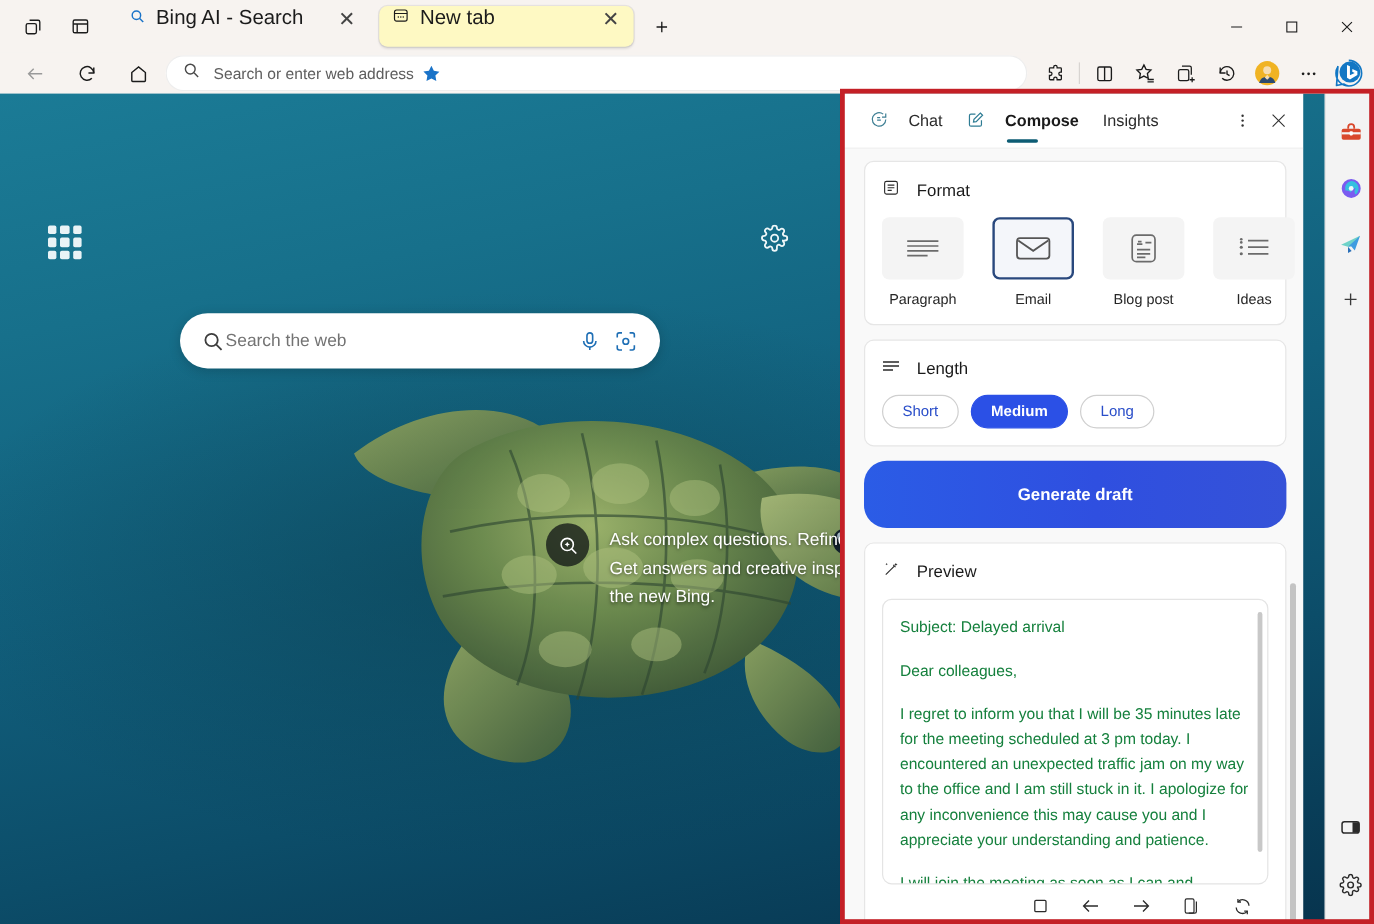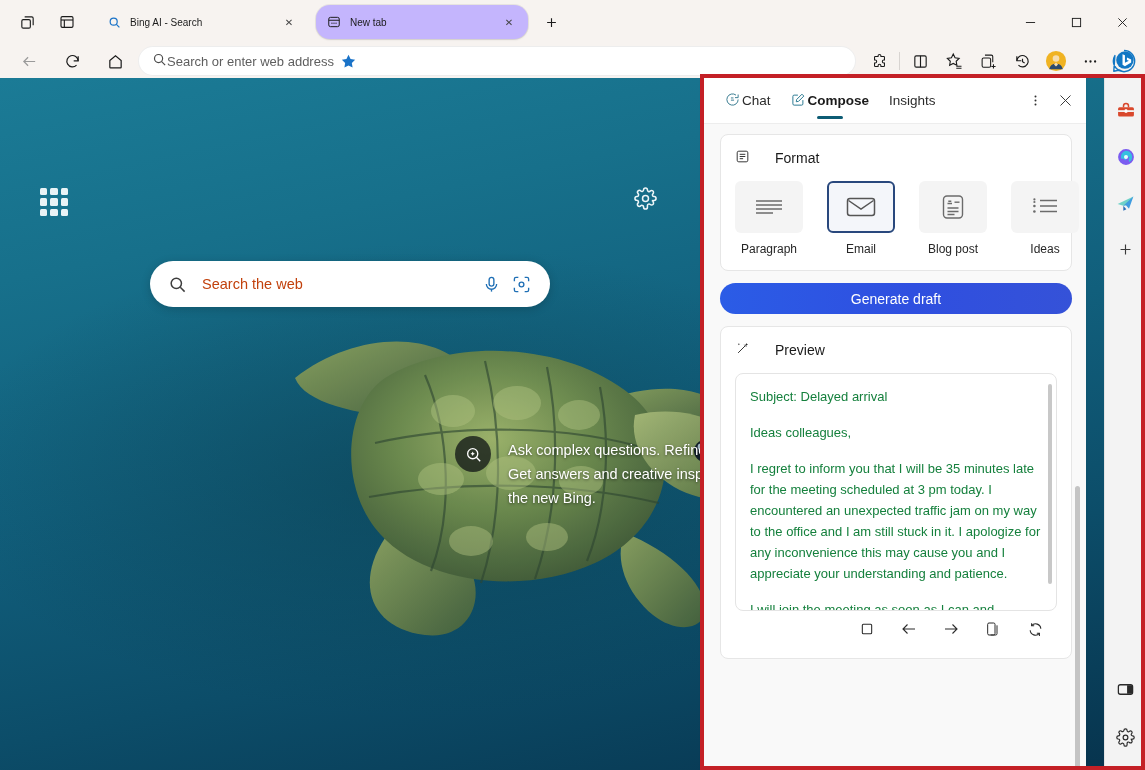--- a/index.html
+++ b/index.html
@@ -17,27 +17,27 @@
     background: #f7f3f0;
     display: flex; align-items: center;
   }
   .tsbtn {
     width: 34px; height: 30px; margin-left: 6px;
     display: flex; align-items: center; justify-content: center;
     border-radius: 5px; color: #1b1b1b;
   }
   .tsbtn:first-child { margin-left: 10px; }
   .tab {
-    height: 34px; display: flex; align-items: center;
+    height: 34px; display: flex; align-items: flex-start;
     border-radius: 7px; padding: 0 8px 0 10px; gap: 8px;
-    font-size: 10px; color: #1b1b1b; position: relative;
+    font-size: 17px; color: #1b1b1b; position: relative;
   }
   .tab.inactive { width: 212px; margin-left: 12px; }
-  .tab.active { width: 212px; background: #c4b5fd; margin-left: 8px;
-    box-shadow: 0 0 0 1px rgba(0,0,0,.06), 0 1px 2px rgba(0,0,0,.10); border-radius: 14px; }
+  .tab.active { width: 212px; background: #fef9c3; margin-left: 8px;
+    box-shadow: 0 0 0 1px rgba(0,0,0,.06), 0 1px 2px rgba(0,0,0,.10); }
   .tab .favicon { width: 16px; height: 16px; flex: 0 0 16px; display:flex; align-items:center; justify-content:center;}
   .tab .title { flex: 1; white-space: nowrap; overflow: hidden; text-overflow: ellipsis; }
   .tab .tabclose { width: 22px; height: 22px; display: flex; align-items: center; justify-content: center;
     border-radius: 4px; color: #444; flex: 0 0 22px; }
   .newtabbtn { width: 30px; height: 30px; margin-left: 8px;
     display: flex; align-items: center; justify-content: center; border-radius: 5px; }
   .wincontrols { position: absolute; right: 0; top: 0; height: 44px; display: flex; }
   .wc { width: 46px; height: 44px; display: flex; align-items: center; justify-content: center; color: #1b1b1b; }
 
   
@@ -46,21 +46,21 @@
     background: #f7f3f0; display: flex; align-items: center;
   }
   .tbtn { width: 34px; height: 30px; display: flex; align-items: center; justify-content: center;
     border-radius: 5px; color: #5c5c5c; }
   .tbtn.dark { color: #1b1b1b; }
   .addressbar {
     flex: 1; height: 30px; margin: 0 6px; background: #ffffff;
     border-radius: 15px; display: flex; align-items: center; padding: 0 6px 0 14px;
     box-shadow: inset 0 0 0 1px rgba(0,0,0,.07);
   }
-  .addressbar .placeholder { font-size: 13px; color: #5e5e5e; }
+  .addressbar .placeholder { margin-left: 11px; font-size: 13px; color: #5e5e5e; }
   .star-chip { width: 30px; height: 26px; display: flex; align-items: center; justify-content: center;
     background: #fff; border-radius: 13px; }
   .tb-right { display: flex; align-items: center; padding-right: 4px; }
   .vsep { width: 1px; height: 18px; background: #d8d4d1; margin: 0 3px; }
 
   
   .page {
     position: absolute; left: 0; top: 78px; width: 1104px; height: 692px;
     background:
       radial-gradient(ellipse 70% 55% at 38% 58%, rgba(12,62,78,.55) 0%, rgba(12,62,78,0) 62%),
@@ -70,21 +70,21 @@
   .grid-icon { position: absolute; left: 40px; top: 110px; width: 28px; height: 28px;
     display: grid; grid-template-columns: repeat(3,1fr); grid-template-rows: repeat(3,1fr); gap: 3px; }
   .grid-icon i { background: #e9f3f6; border-radius: 1.5px; display: block; }
   .gear-page { position: absolute; left: 634px; top: 109px; color: #f0f7f9; }
 
   .searchbox {
     position: absolute; left: 150px; top: 183px; width: 400px; height: 46px;
     background: #ffffff; border-radius: 24px; display: flex; align-items: center;
     padding: 0 14px 0 16px; box-shadow: 0 2px 10px rgba(0,0,0,.18);
   }
-  .searchbox .sb-ph { flex: 1; margin-left: 14px; font-size: 14.5px; color: #c2410c; }
+  .searchbox .sb-ph { flex: 1; font-size: 14.5px; color: #737373; }
   .sbicon { width: 30px; height: 30px; display: flex; align-items: center; justify-content: center; color: #1f6fb5; }
 
   .turtle { position: absolute; left: 235px; top: 205px; width: 530px; height: 390px; }
 
   .promo { position: absolute; left: 455px; top: 360px; width: 330px; color: #ffffff;
     font-size: 14.5px; line-height: 24px; text-shadow: 0 1px 3px rgba(0,0,0,.55); }
   .promo-badge { position: absolute; left: 455px; top: 358px; width: 36px; height: 36px; border-radius: 50%;
     background: rgba(10,14,18,.72); display: flex; align-items: center; justify-content: center; color: #fff; }
   .promo-text { margin-left: 53px; }
 
@@ -94,52 +94,52 @@
   .railbtn { width: 41px; height: 46px; display: flex; align-items: center; justify-content: center; }
 
   
   .panel {
     position: absolute; left: 703px; top: 78px; width: 383px; height: 692px;
     background: #ffffff; overflow: hidden;
     box-shadow: -1px 0 4px rgba(0,0,0,.06);
   }
   .panel-head { height: 46px; display: flex; align-items: center; padding: 0 6px 0 12px;
     border-bottom: 1px solid #ededed; background: #fff; }
-  .ptab { display: flex; align-items: center; gap: 2px; height: 46px; padding: 0 10px;
+  .ptab { display: flex; align-items: center; gap: 17px; height: 46px; padding: 0 10px;
     font-size: 13.5px; color: #2b2b2b; position: relative; }
   .ptab.active { font-weight: 700; color: #1a1a1a; text-align: center; }
   .ptab.active::after { content: ""; position: absolute; left: 50%; transform: translateX(-50%);
     bottom: 5px; width: 26px; height: 3px; border-radius: 2px; background: #0d5c74; }
   .ph-spacer { flex: 1; }
   .phbtn { width: 30px; height: 30px; display: flex; align-items: center; justify-content: center;
     border-radius: 4px; color: #303030; }
 
   .panel-body { position: absolute; left: 0; top: 46px; width: 383px; height: 646px;
     background: #f9f9f9; overflow: hidden; }
   .panel-scroll { position: absolute; left: 0; top: 0; width: 383px; padding: 10px 14px 0 17px; }
 
   .card { background: #ffffff; border: 1px solid #e6e6e6; border-radius: 8px; padding: 14px 14px 14px 14px;
     margin-bottom: 12px; }
-  .card-title { display: flex; align-items: center; gap: 25px; font-size: 14px; color: #1a1a1a; margin-bottom: 14px; }
+  .card-title { display: flex; align-items: center; gap: 14px; font-size: 14px; color: #1a1a1a; margin-bottom: 14px; }
 
   .format-row { display: flex; gap: 24px; }
   .fmt { width: 68px; text-align: center; }
   .fmt .thumb { width: 68px; height: 52px; border-radius: 6px; background: #f4f4f4;
     display: flex; align-items: center; justify-content: center; color: #474747; }
   .fmt.selected .thumb { background: #f4f6fa; border: 2px solid #29487d; }
   .fmt .lbl { margin-top: 9px; font-size: 12px; color: #262626; }
 
   .len-row { display: flex; gap: 10px; }
   .chip { height: 28px; padding: 0 16px; border-radius: 15px; font-size: 12.5px;
     display: inline-flex; align-items: center; justify-content: center;
     border: 1px solid #cfcfcf; color: #2a4ec9; background: #fff; }
   .chip.selected { background: #2b50e6; border-color: #2b50e6; color: #fff; font-weight: 700; }
 
-  .genbtn { width: 100%; height: 31px; border-radius: 19px; border: none; color: #fff;
-    font-size: 14px; font-weight: 400; display: flex; align-items: center; justify-content: center;
+  .genbtn { width: 100%; height: 56px; border-radius: 19px; border: none; color: #fff;
+    font-size: 14px; font-weight: 700; display: flex; align-items: center; justify-content: center;
     background: linear-gradient(90deg, #2b5ce6 0%, #2f4fe0 55%, #3552d8 100%); margin-bottom: 12px; }
 
   .preview-box { border: 1px solid #e4e4e4; border-radius: 8px; background: #fff;
     height: 238px; overflow: hidden; position: relative; padding: 12px 14px 10px 14px; }
   .preview-text { font-size: 13px; line-height: 21px; color: #15803d; }
   .preview-text p { margin-bottom: 15px; }
   .pv-scroll { position: absolute; right: 4px; top: 10px; width: 4px; height: 200px;
     border-radius: 2px; background: #c8c8c8; }
 
   .pv-tools { display: flex; align-items: center; justify-content: flex-end; gap: 18px;
@@ -560,40 +560,55 @@
                     <circle cx="5.4" cy="11" r="1.3"></circle>
                       <circle cx="5.4" cy="16.5" r="1.3"></circle>
                   </g>
                 </svg>
               </div>
               <div class="lbl">Ideas</div>
             </div>
           </div>
         </div>
 
+        <div class="card">
+          <div class="card-title">
+            <span>
+              <svg width="15" height="14" viewBox="0 0 18 14" stroke="#2a2a2a" stroke-width="1.5">
+                <path d="M1 3h16M1 7h16M1 11h10"></path>
+              </svg>
+            </span>
+            <span>Length</span>
+          </div>
+          <div class="len-row">
+            <div class="chip">Short</div>
+            <div class="chip selected">Medium</div>
+            <div class="chip">Long</div>
+          </div>
+        </div>
 
         <div class="genbtn">Generate draft</div>
 
         <div class="card" style="padding-bottom:11px">
           <div class="card-title">
             <span>
               <svg width="15" height="15" viewBox="0 0 24 24" fill="none" stroke="#2a2a2a" stroke-width="1.5">
                 <path d="M5 19L16.5 7.5"></path>
                   <path d="M15 6l3 3"></path>
                 <path d="M18.5 3.2l.7 1.6 1.6.7-1.6.7-.7 1.6-.7-1.6-1.6-.7 1.6-.7z" fill="#2a2a2a" stroke="none"></path>
                 <path d="M6.2 3.4l.5 1.1 1.1.5-1.1.5-.5 1.1-.5-1.1-1.1-.5 1.1-.5z" fill="#2a2a2a" stroke="none"></path>
               </svg>
             </span>
             <span>Preview</span>
           </div>
 
           <div class="preview-box">
             <div class="preview-text">
               <p>Subject: Delayed arrival</p>
-              <p>Ideas colleagues,</p>
+              <p>Dear colleagues,</p>
               <p>I regret to inform you that I will be 35 minutes late for the meeting scheduled at 3 pm today. I encountered an unexpected traffic jam on my way to the office and I am still stuck in it. I apologize for any inconvenience this may cause you and I appreciate your understanding and patience.</p>
               <p>I will join the meeting as soon as I can and</p>
             </div>
             <div class="pv-scroll"></div>
           </div>
 
           <div class="pv-tools">
             <div class="pvbtn">
               <svg width="16" height="16" viewBox="0 0 24 24" fill="none" stroke="#2b2b2b" stroke-width="1.6">
                   <rect x="5" y="5" width="14" height="14" rx="1.5"></rect>

